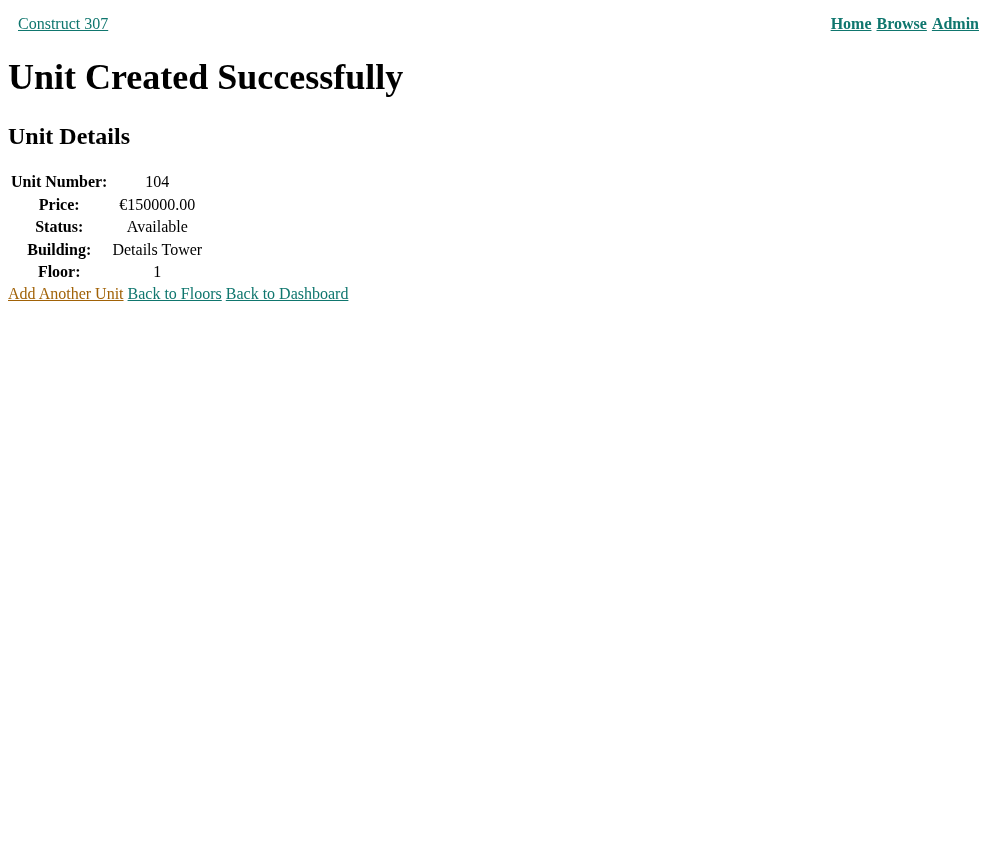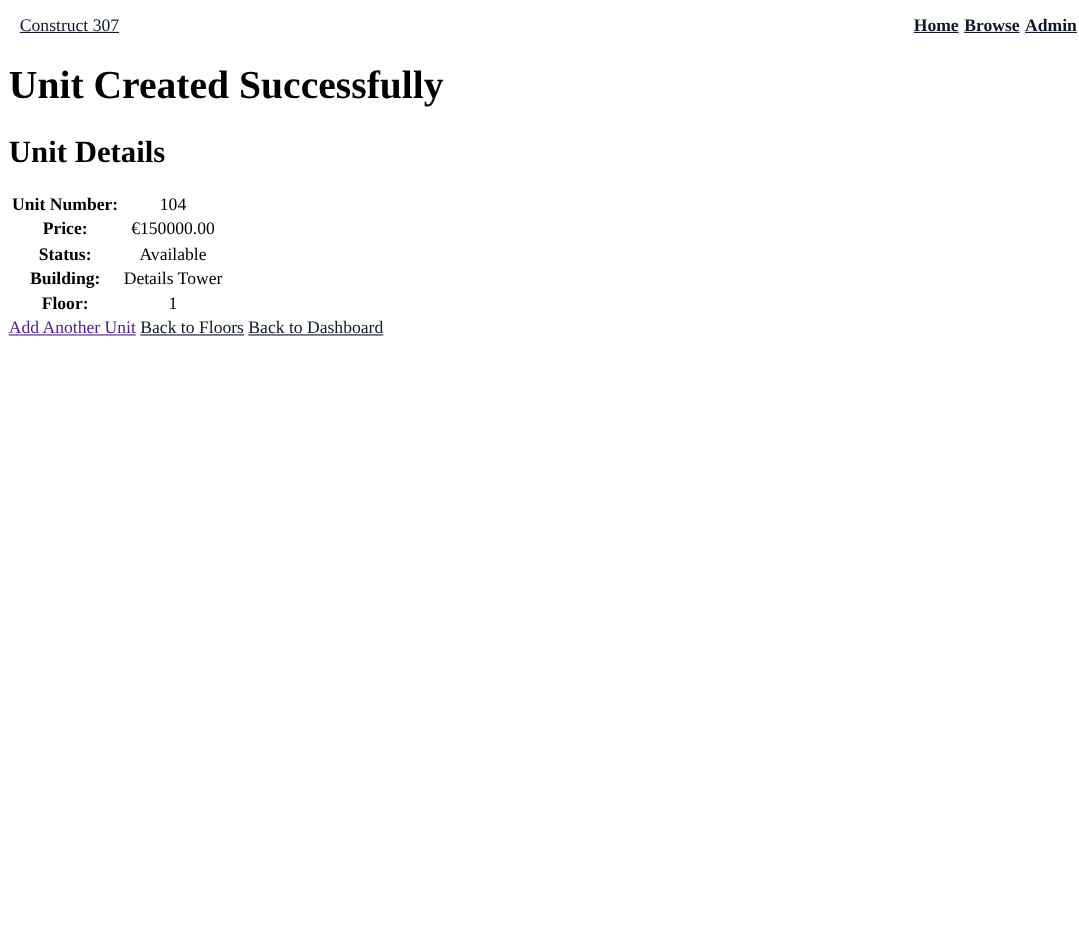--- a/index.html
+++ b/index.html
@@ -11,42 +11,42 @@
     font-size: 16px;
   }
   .page {
     width: 981px;
     height: 854px;
     background: #ffffff;
     overflow: hidden;
     box-sizing: border-box;
   }
   a { text-decoration: underline; cursor: pointer; }
-  a.visited { color: #0f172a; }
-  a.unvisited { color: #4c1d95; }
+  a.visited { color: #0f766e; }
+  a.unvisited { color: #a16207; }
 
   .topbar {
     display: flex;
     justify-content: space-between;
     align-items: baseline;
     padding: 15px 2px 0 18px;
     line-height: 1.15;
   }
   .topnav { display: flex; gap: 5px; font-weight: bold; }
 
   main { margin: 0 8px; }
 
   h1 {
     font-size: 36px;
     font-weight: bold;
     line-height: 1.15;
     margin: 24px 0 24px 0;
   }
   h2 {
-    font-size: 28px;
+    font-size: 24px;
     font-weight: bold;
     line-height: 1.15;
     margin: 20px 0 20px 0;
   }
 
   table.details {
     border-collapse: separate;
     border-spacing: 2px;
     line-height: 1.15;
   }

